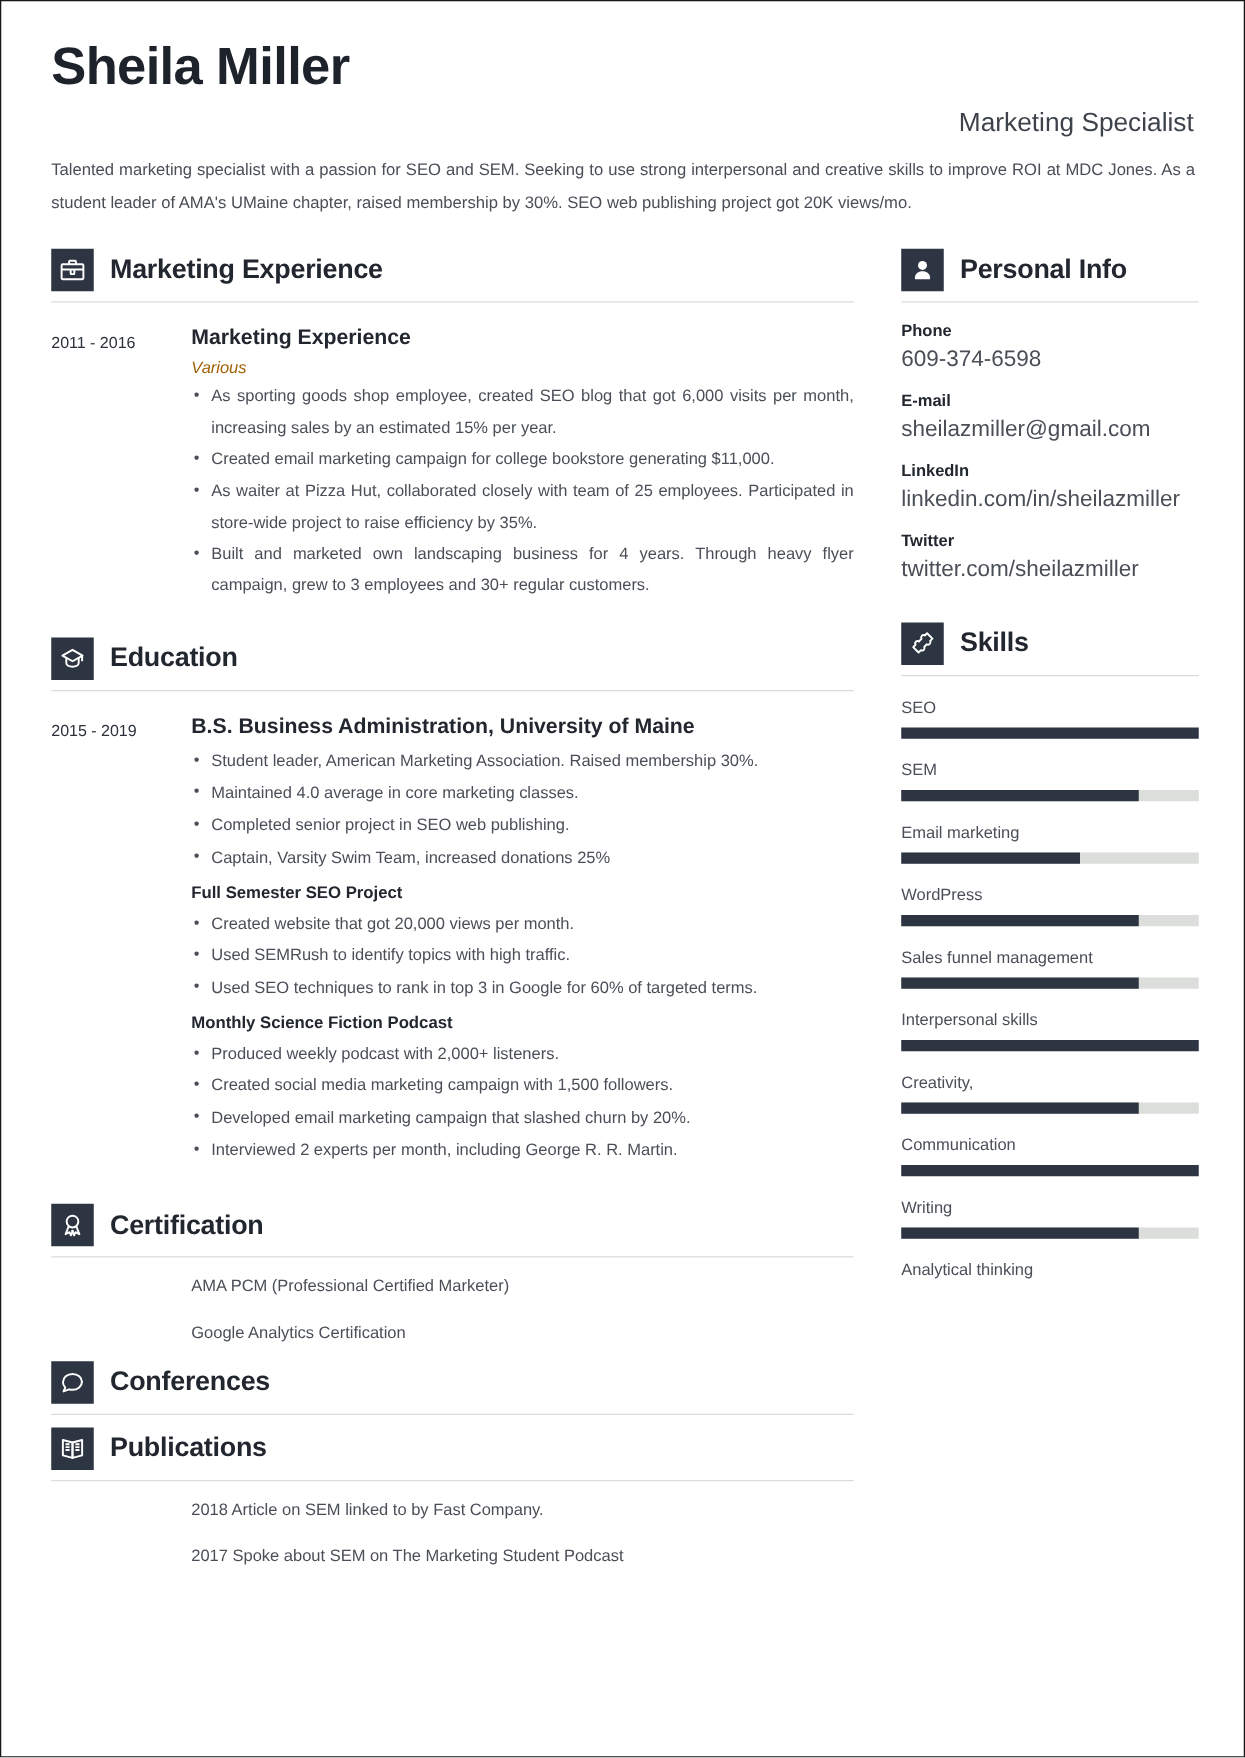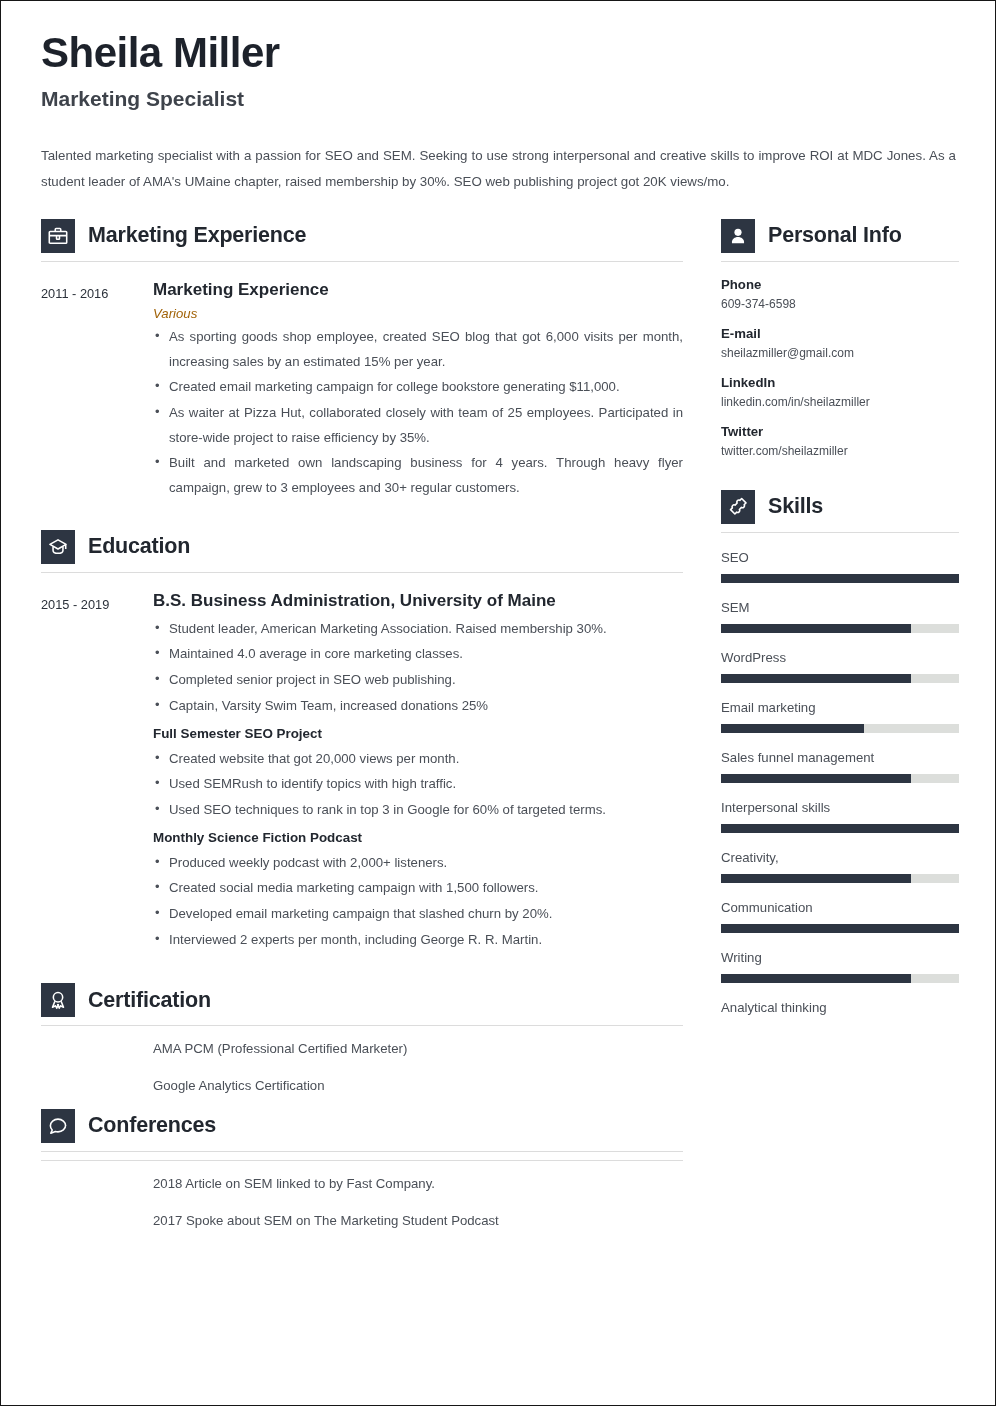--- a/index.html
+++ b/index.html
@@ -22,23 +22,24 @@
   .hdr-name {
     font-size: 42px;
     font-weight: bold;
     letter-spacing: -0.5px;
     color: #1d222b;
     line-height: 1.05;
     margin-bottom: 12px;
   }
   .hdr-title {
     font-size: 21px;
-    font-weight: bold;
+    font-weight: normal;
     color: #3e434b;
-    margin-bottom: 32px;
+    margin-bottom: 12px;
+    text-align: right;
   }
   .hdr-summary {
     font-size: 13.3px;
     line-height: 1.95;
     color: #4a4f57;
     text-align: justify;
     width: 915px;
     margin-bottom: 18px;
   }
 
@@ -141,21 +142,21 @@
     margin-top: 8px;
   }
   .info-group { margin-top: 15px; }
   .info-label {
     font-size: 13.2px;
     font-weight: bold;
     color: #22272f;
     margin-bottom: 5px;
   }
   .info-value {
-    font-size: 12px;
+    font-size: 18px;
     color: #4a4f57;
   }
 
   .skill { margin-top: 17px; }
   .skill-name {
     font-size: 13.2px;
     color: #4a4f57;
     margin-bottom: 9px;
   }
   .skill-track {
@@ -282,20 +283,31 @@
             <svg width="22" height="22" viewBox="0 0 24 24" fill="none" stroke="#ffffff" stroke-width="1.7" stroke-linejoin="round">
               <path d="M20.3 11.2c0 4-3.7 7.2-8.3 7.2-1 0-2-.15-2.9-.43L4.2 19.8l1.5-3.5c-1.3-1.25-2-2.9-2-4.6 0-4 3.7-7.2 8.3-7.2s8.3 3.2 8.3 7.2z"></path>
             </svg>
           </span>
           <span class="sec-title">Conferences</span>
         </div>
         <div class="sec-rule tight"></div>
       </div>
 
       <div style="margin-top:4px;">
+        <div class="sec-head">
+          <span class="sec-icon">
+            <svg width="22" height="22" viewBox="0 0 24 24" fill="none" stroke="#ffffff" stroke-width="1.7" stroke-linejoin="round">
+              <path d="M12 6.6 3.6 4.4v13.4L12 20z"></path>
+              <path d="M12 6.6 20.4 4.4v13.4L12 20z"></path>
+              <path d="M5.9 8.1h3.6M5.9 10.6h3.6M5.9 13.1h3.6"></path>
+              <path d="M14.5 8.1h3.6M14.5 10.6h3.6M14.5 13.1h3.6"></path>
+            </svg>
+          </span>
+          <span class="sec-title">Publications</span>
+        </div>
         <div class="sec-rule tight"></div>
         <div class="plain-list">
           <div class="pl-item">2018 Article on SEM linked to by Fast Company.</div>
           <div class="pl-item">2017 Spoke about SEM on The Marketing Student Podcast</div>
         </div>
       </div>
 
     </div>
 
     <div class="col-side">
@@ -348,29 +360,29 @@
                 <div class="skill-fill" style="width: 100%;"></div>
               </div>
             </div>
             <div class="skill">
               <div class="skill-name">SEM</div>
               <div class="skill-track">
                 <div class="skill-fill" style="width: 80%;"></div>
               </div>
             </div>
             <div class="skill">
+              <div class="skill-name">Email marketing</div>
+              <div class="skill-track">
+                <div class="skill-fill" style="width: 60%;"></div>
+              </div>
+            </div>
+            <div class="skill">
               <div class="skill-name">WordPress</div>
               <div class="skill-track">
                 <div class="skill-fill" style="width: 80%;"></div>
-              </div>
-            </div>
-            <div class="skill">
-              <div class="skill-name">Email marketing</div>
-              <div class="skill-track">
-                <div class="skill-fill" style="width: 60%;"></div>
               </div>
             </div>
             <div class="skill">
               <div class="skill-name">Sales funnel management</div>
               <div class="skill-track">
                 <div class="skill-fill" style="width: 80%;"></div>
               </div>
             </div>
             <div class="skill">
               <div class="skill-name">Interpersonal skills</div>

